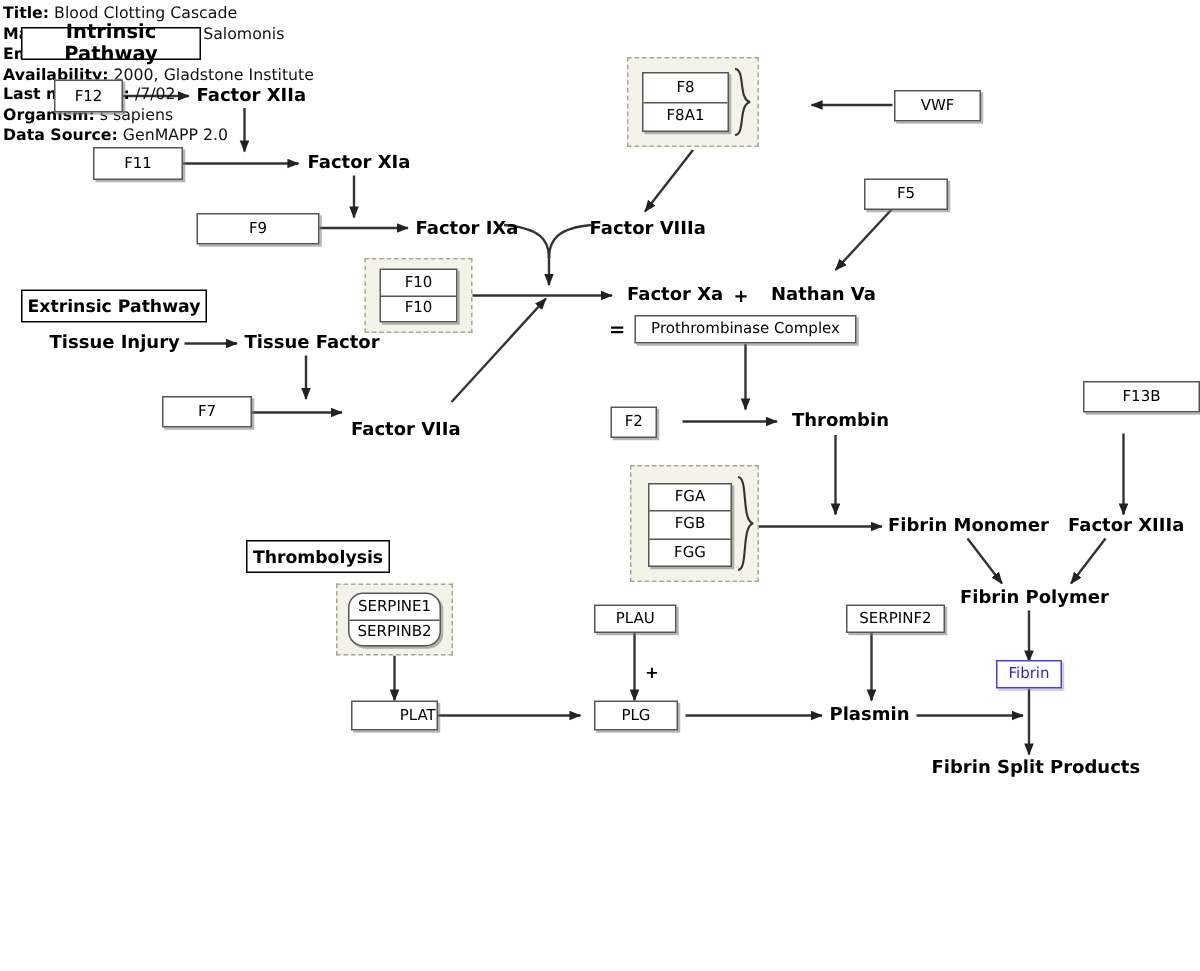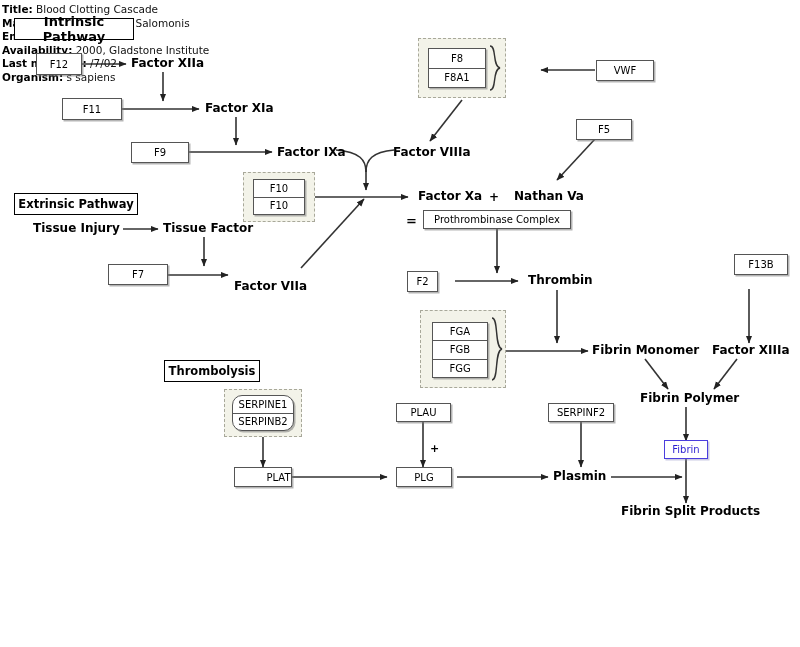--- a/index.html
+++ b/index.html
@@ -240,51 +240,55 @@
       <span class="meta-val">2000, Gladstone Institute</span>
     </span>
     <span class="meta-row">
       <span class="meta-key">Last modified:</span>
       <span class="meta-val">/7/02</span>
     </span>
     <span class="meta-row">
       <span class="meta-key">Organism:</span>
       <span class="meta-val">s sapiens</span>
     </span>
+    <span class="meta-row">
+      <span class="meta-key">Data Source:</span>
+      <span class="meta-val">GenMAPP 2.0</span>
+    </span>
   </div>
 
   <div class="section-label big" style="left:14px; top:18px; width:120px; height:22px;">Intrinsic Pathway</div>
 
   <div class="section-label mid" style="left:14px; top:193px; width:124px; height:22px;">Extrinsic Pathway</div>
 
   <div class="section-label mid" style="left:164px; top:360px; width:96px; height:22px;">Thrombolysis</div>
 
   <div class="gene" style="left:36px; top:53px; width:46px; height:22px;">F12</div>
 
   <div class="gene" style="left:62px; top:98px; width:60px; height:22px;">F11</div>
 
-  <div class="gene" style="left:131px; top:142px; width:58px; height:21px;">F9</div>
+  <div class="gene" style="left:131px; top:142px; width:82px; height:21px;">F9</div>
 
   <div class="gene" style="left:108px; top:264px; width:60px; height:21px;">F7</div>
 
   <div class="gene" style="left:407px; top:271px; width:31px; height:21px;">F2</div>
 
   <div class="gene" style="left:576px; top:119px; width:56px; height:21px;">F5</div>
 
   <div class="gene" style="left:596px; top:60px; width:58px; height:21px;">VWF</div>
 
-  <div class="gene" style="left:722px; top:254px; width:54px; height:21px;margin-left:12px;">F13B</div>
+  <div class="gene" style="left:722px; top:254px; width:78px; height:21px;">F13B</div>
 
   <div class="gene" style="left:396px; top:403px; width:55px; height:19px;">PLAU</div>
 
   <div class="gene" style="left:234px; top:467px; width:58px; height:20px;padding-left:31px;">PLAT</div>
 
   <div class="gene" style="left:396px; top:467px; width:56px; height:20px;">PLG</div>
 
-  <div class="gene" style="left:548px; top:403px; width:66px; height:19px;">SERPINF2</div>
+  <div class="gene" style="left:564px; top:403px; width:66px; height:19px;">SERPINF2</div>
 
   <div class="gene blue" style="left:664px; top:440px; width:44px; height:19px;">Fibrin</div>
 
   <div class="group" style="left:418px; top:38px; width:88px; height:60px;"></div>
   <div class="group-stack" style="left:428px; top:48px; width:58px; height:40px;">
     <div class="row">F8</div>
     <div class="row">F8A1</div>
   </div>
   <svg class="brace" style="left:486px; top:44px;" width="20" height="50">
     <path d="M4,2 C11,2 6,22 14,24 C6,26 11,46 4,46" stroke="#333" stroke-width="1.4" fill="none"></path>

